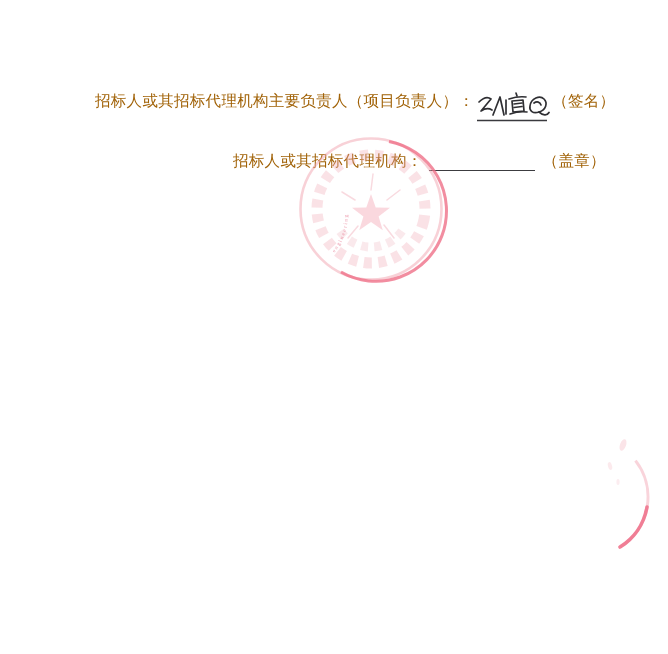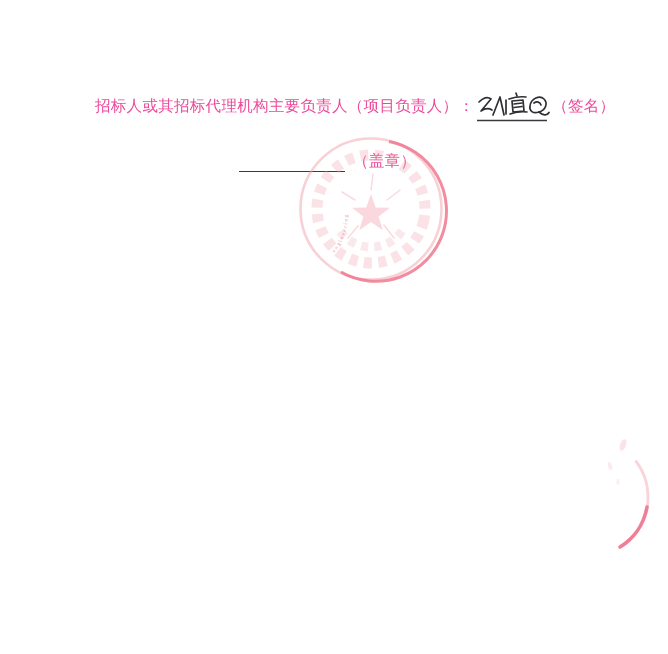--- a/index.html
+++ b/index.html
@@ -9,26 +9,26 @@
     width: 668px;
     height: 654px;
     background: #ffffff;
     overflow: hidden;
     font-family: "Liberation Serif", "DejaVu Serif", serif;
     color: #2f2f33;
   }
   .doc-line {
     position: absolute;
     display: flex;
-    align-items: center;
+    align-items: flex-start;
     font-size: 15.5px;
     line-height: 22px;
     letter-spacing: 0.3px;
     white-space: nowrap;
-    color: #ec4899;
+    color: #a16207;
   }
   .line1 { left: 95px; top: 90px; }
   .line2 { left: 233px; top: 150px; }
   .sig-box {
     display: inline-block;
     width: 74px;
     height: 34px;
     margin: 0 2px -2px 2px;
     position: relative;
   }
@@ -69,20 +69,21 @@
           <path d="M58,13 C61,11 64,12 65,15"></path>
           <path d="M63,22 C67,25.5 71,26 73,22.5"></path>
         </g>
         <line x1="1" y1="30.5" x2="71" y2="30.5" stroke="#3a3a3e" stroke-width="1.6"></line>
       </svg>
     </span>
     <span>（签名）</span>
   </div>
 
   <div class="doc-line line2">
+    <span>招标人或其招标代理机构：</span>
     <span class="blank-line"></span>
     <span>（盖章）</span>
   </div>
 
   <svg class="seal-main" viewBox="0 0 158 158">
 
     <circle cx="79" cy="79" r="70.5" fill="none" stroke="#f2a3b0" stroke-width="2.6" opacity="0.5"></circle>
 
     <path d="M97,11.5 A70.5,70.5 0 1 1 49,142" fill="none" stroke="#ef7088" stroke-width="3" opacity="0.8"></path>
 

